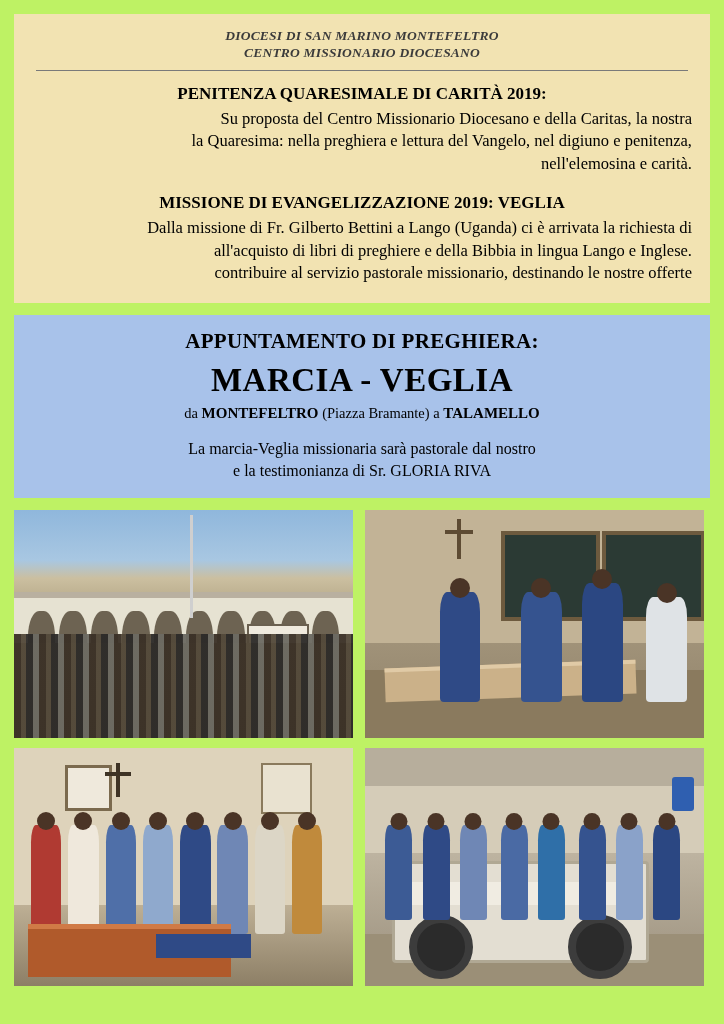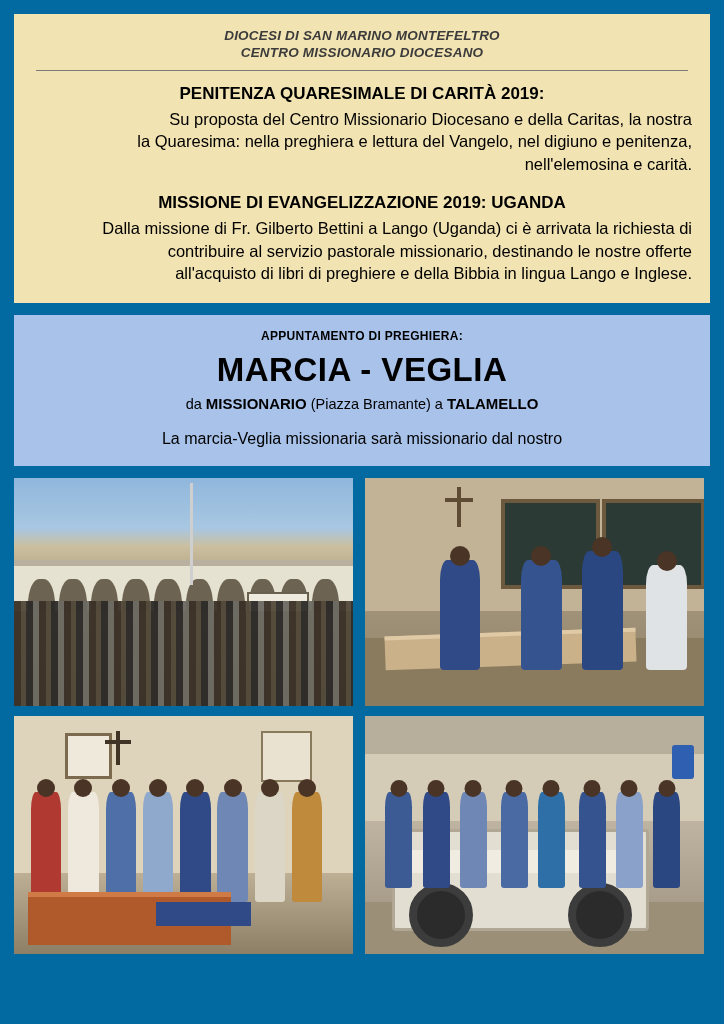--- a/index.html
+++ b/index.html
@@ -13,21 +13,22 @@
     font-family: "Liberation Sans", sans-serif;
     color: #000000;
     overflow: hidden;
   }
   .poster {
     position: relative;
     width: 724px;
     height: 1024px;
     box-sizing: border-box;
     padding: 14px 14px 6px 14px;
-    background: #0369a1;
+    background: #bef264;
+    font-family: Liberation Serif, serif;
   }
 
   
   .block-top {
     background: #f2e3b2;
     padding: 14px 18px 18px 18px;
     box-sizing: border-box;
   }
   .diocese {
     text-align: center;
@@ -62,21 +63,21 @@
   
   .block-mid {
     background: #a8c2ea;
     margin-top: 12px;
     padding: 14px 18px 16px 18px;
     box-sizing: border-box;
     text-align: center;
   }
   .appt-label {
     font-weight: bold;
-    font-size: 12px;
+    font-size: 21px;
     letter-spacing: 0.3px;
   }
   .appt-title {
     font-weight: bold;
     font-size: 33px;
     letter-spacing: 0.5px;
     margin: 8px 0 6px 0;
   }
   .appt-when {
     font-weight: bold;
@@ -196,36 +197,37 @@
 
     <div class="sec-title">PENITENZA QUARESIMALE DI CARITÀ 2019:</div>
     <div class="sec-body">
       <div>Su proposta del Centro Missionario Diocesano e della Caritas, la nostra</div>
       <div>la Quaresima: nella preghiera e lettura del Vangelo, nel digiuno e penitenza,</div>
       <div>nell'elemosina e carità.</div>
     </div>
 
     <div class="gap"></div>
 
-    <div class="sec-title">MISSIONE DI EVANGELIZZAZIONE 2019: UGANDA</div>
+    <div class="sec-title">MISSIONE DI EVANGELIZZAZIONE 2019: VEGLIA</div>
     <div class="sec-body">
       <div>Dalla missione di Fr. Gilberto Bettini a Lango (Uganda) ci è arrivata la richiesta di</div>
+      <div>all'acquisto di libri di preghiere e della Bibbia in lingua Lango e Inglese.</div>
       <div>contribuire al servizio pastorale missionario, destinando le nostre offerte</div>
-      <div>all'acquisto di libri di preghiere e della Bibbia in lingua Lango e Inglese.</div>
     </div>
   </div>
 
   <div class="block-mid">
     <div class="appt-label">APPUNTAMENTO DI PREGHIERA:</div>
     <div class="appt-title">MARCIA - VEGLIA</div>
     <div class="appt-route">
-      <span>da </span><b>MISSIONARIO</b><span> (Piazza Bramante) </span><span>a </span><b>TALAMELLO</b>
+      <span>da </span><b>MONTEFELTRO</b><span> (Piazza Bramante) </span><span>a </span><b>TALAMELLO</b>
     </div>
     <div class="appt-note">
-      <div>La marcia-Veglia missionaria sarà missionario dal nostro</div>
+      <div>La marcia-Veglia missionaria sarà pastorale dal nostro</div>
+      <div>e la testimonianza di Sr. GLORIA RIVA</div>
     </div>
   </div>
 
   <div class="photos">
 
     <div class="photo p1">
       <div class="bldg"></div>
       <div class="arches">
           <i></i>
           <i></i>

